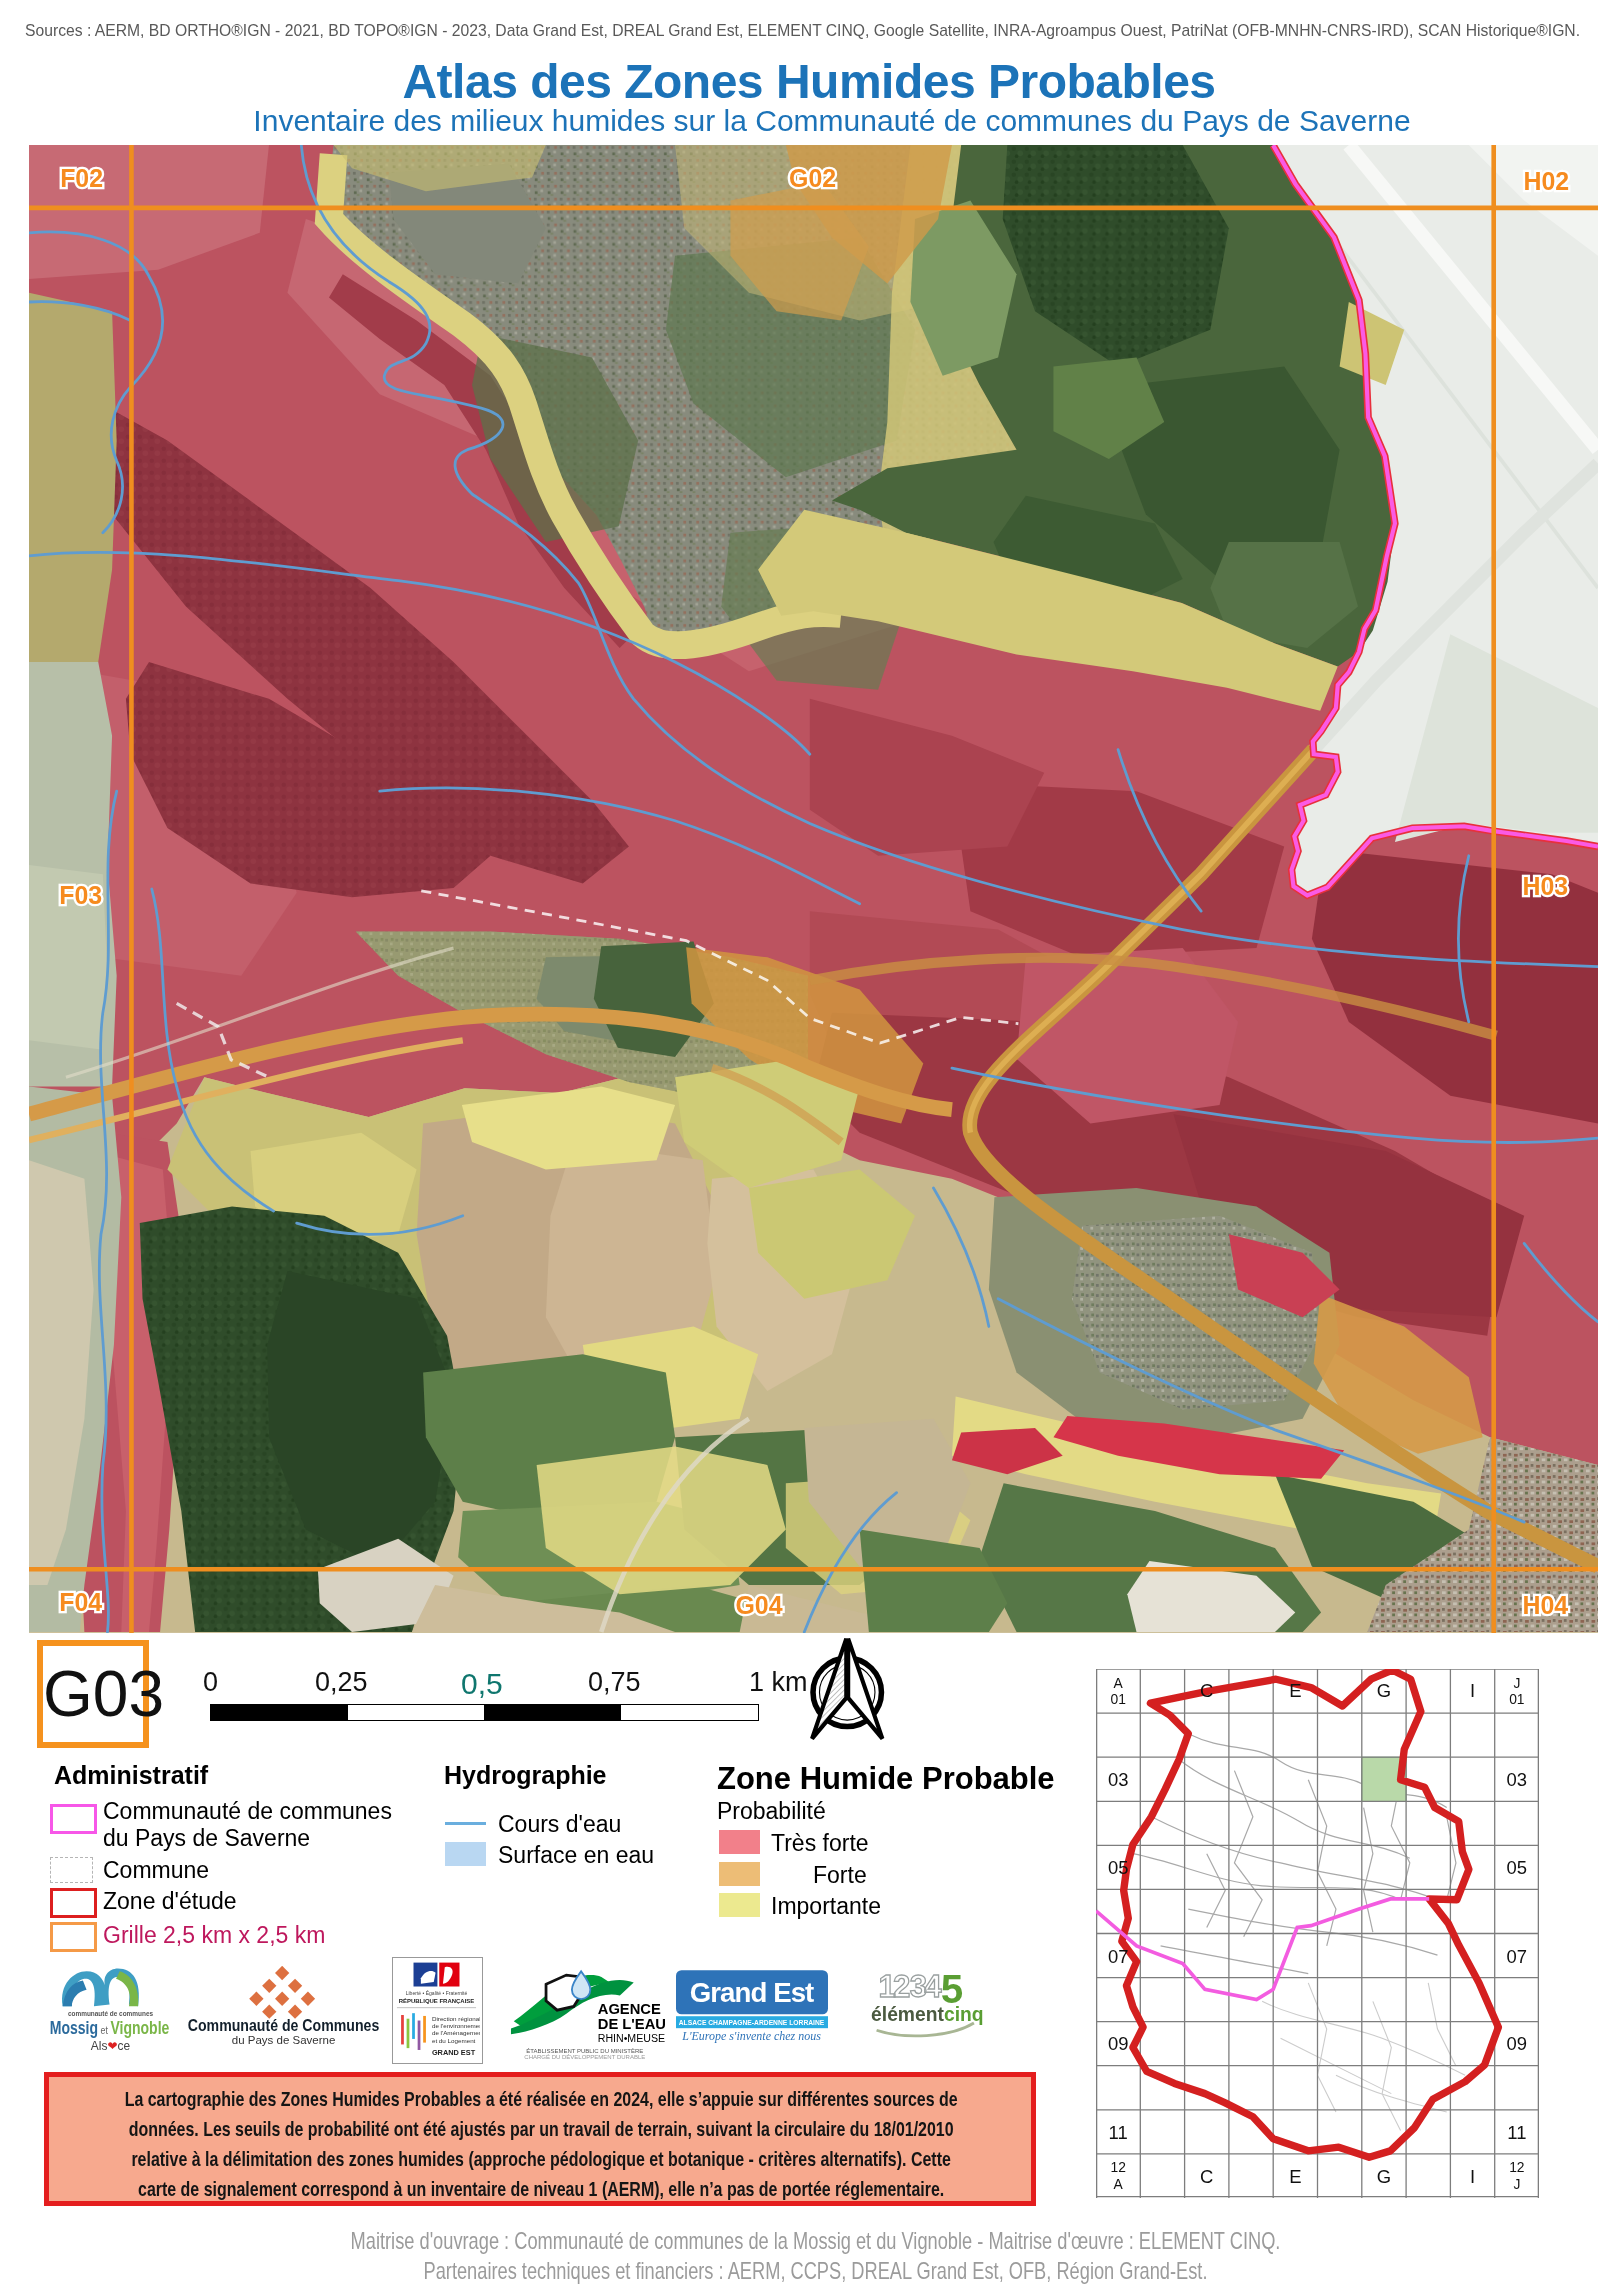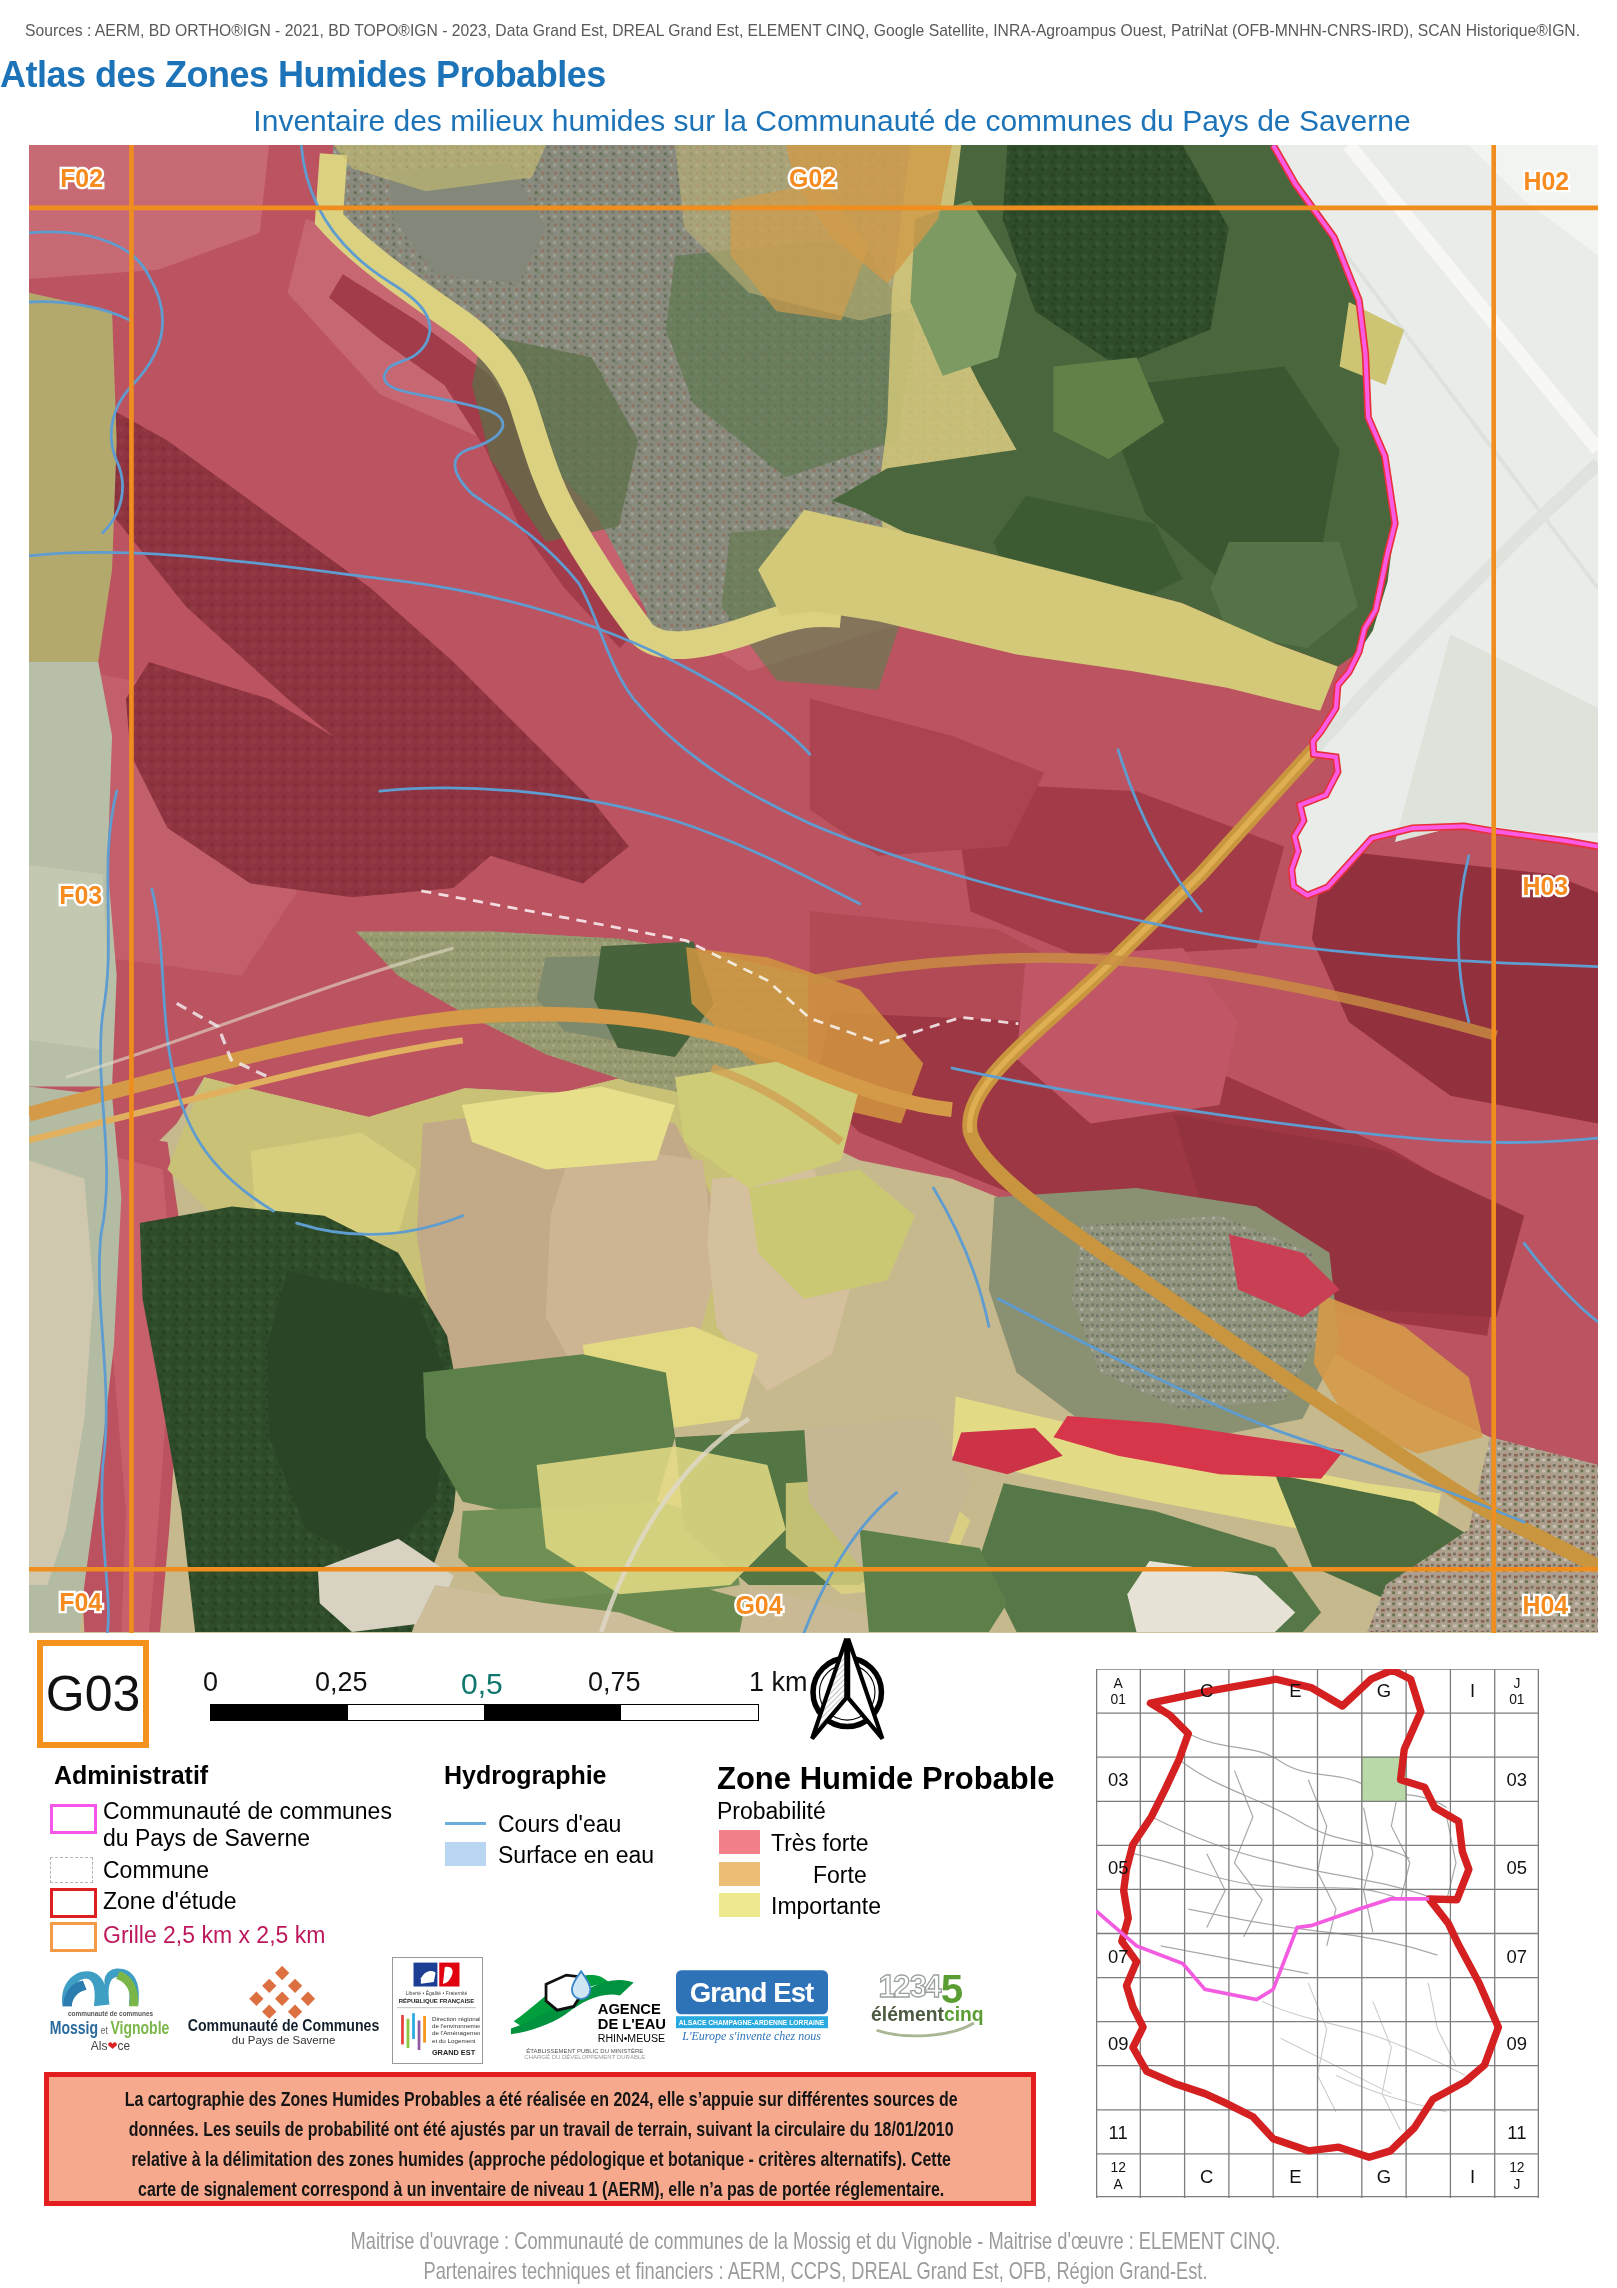--- a/index.html
+++ b/index.html
@@ -5,21 +5,21 @@
   html,body{margin:0;padding:0;}
   body{width:1618px;height:2289px;position:relative;background:#ffffff;
        font-family:"Liberation Sans", sans-serif;overflow:hidden;-webkit-font-smoothing:antialiased;}
   .abs{position:absolute;}
 </style>
 </head>
 <body>
 
 <div class="abs" style="left:25px;top:22px;width:1587px;font-size:15.7px;color:#595959;white-space:nowrap;">Sources&nbsp;: AERM, BD ORTHO®IGN - 2021, BD TOPO®IGN - 2023, Data Grand Est, DREAL Grand Est, ELEMENT CINQ, Google Satellite, INRA-Agroampus Ouest, PatriNat (OFB-MNHN-CNRS-IRD), SCAN Historique®IGN.</div>
 
-<div class="abs" style="left:0;top:54px;width:1618px;font-size:36px;font-weight:bold;color:#1c73b8;letter-spacing:-0.5px;">Atlas des Zones Humides Probables</div>
+<div class="abs" style="left:0;top:54px;width:1618px;text-align:center;font-size:48px;font-weight:bold;color:#1c73b8;letter-spacing:-0.5px;">Atlas des Zones Humides Probables</div>
 
 <div class="abs" style="left:0;top:104px;width:1608px;text-align:center;font-size:30px;color:#1c73b8;margin-left:28px;">Inventaire des milieux humides sur la Communauté de communes du Pays de Saverne</div>
 
 <div class="abs" style="left:29px;top:145px;width:1569px;height:1488px;">
 <svg width="1569" height="1488" viewBox="0 0 1700 1612">
 <defs>
 <pattern id="urb" width="14" height="14" patternUnits="userSpaceOnUse">
   <rect width="14" height="14" fill="#888b7d"></rect>
   <rect x="1" y="1" width="3" height="3" fill="#6f7265"></rect>
   <rect x="8" y="6" width="3" height="3" fill="#a3a496"></rect>
@@ -226,21 +226,21 @@
 <text x="1644" y="49">H02</text>
 <text x="56" y="822">F03</text>
 <text x="1643" y="812">H03</text>
 <text x="56" y="1588">F04</text>
 <text x="791" y="1591">G04</text>
 <text x="1643" y="1591">H04</text>
 </g>
 </svg>
 </div>
 
-<div class="abs" style="left:37px;top:1640px;width:100px;height:96px;border:6.5px solid #f5921e;background:#fff;text-align:center;line-height:96px;font-size:50px;color:#111;">G03</div>
+<div class="abs" style="left:37px;top:1640px;width:100px;height:96px;border:6.5px solid #f5921e;background:#fff;text-align:center;line-height:96px;font-size:64px;color:#111;">G03</div>
 
 <div class="abs" style="left:0;top:1667px;">
   <div class="abs" style="left:203px;width:37px;font-size:27px;color:#111;">0</div>
   <div class="abs" style="left:315px;width:74px;font-size:27px;color:#111;">0,25</div>
   <div class="abs" style="left:461px;width:55px;font-size:30px;color:#0f766e;">0,5</div>
   <div class="abs" style="left:588px;width:74px;font-size:27px;color:#111;">0,75</div>
   <div class="abs" style="left:749px;width:83px;font-size:27px;color:#111;">1 km</div>
 </div>
 
 <div class="abs" style="left:210px;top:1704px;width:547px;height:14.8px;border:1.8px solid #000;background:#fff;">

